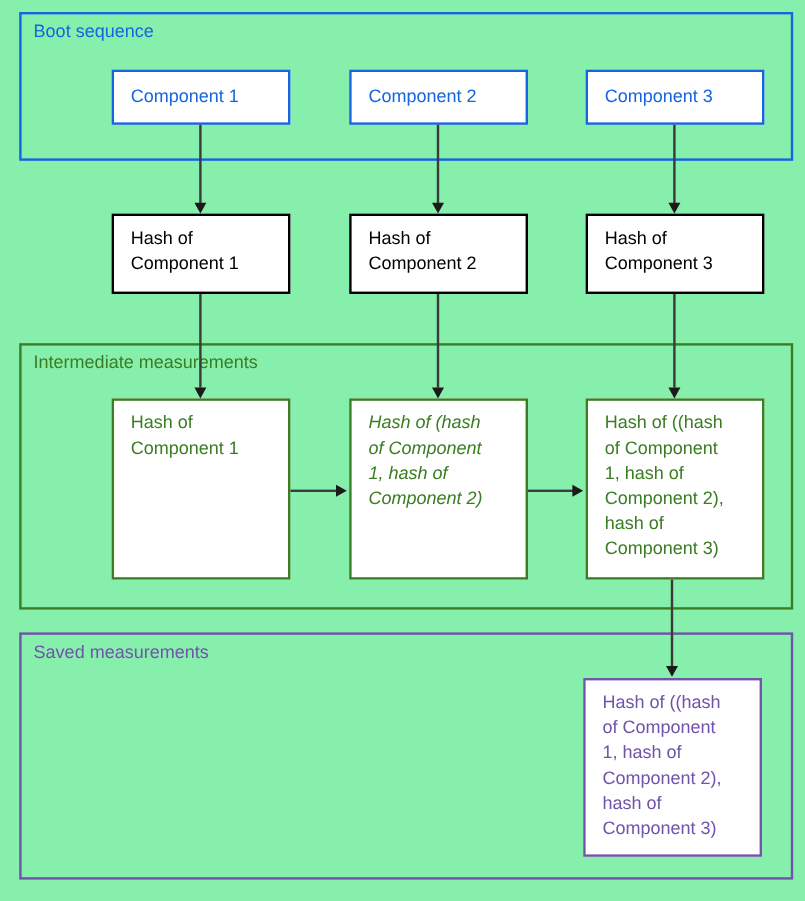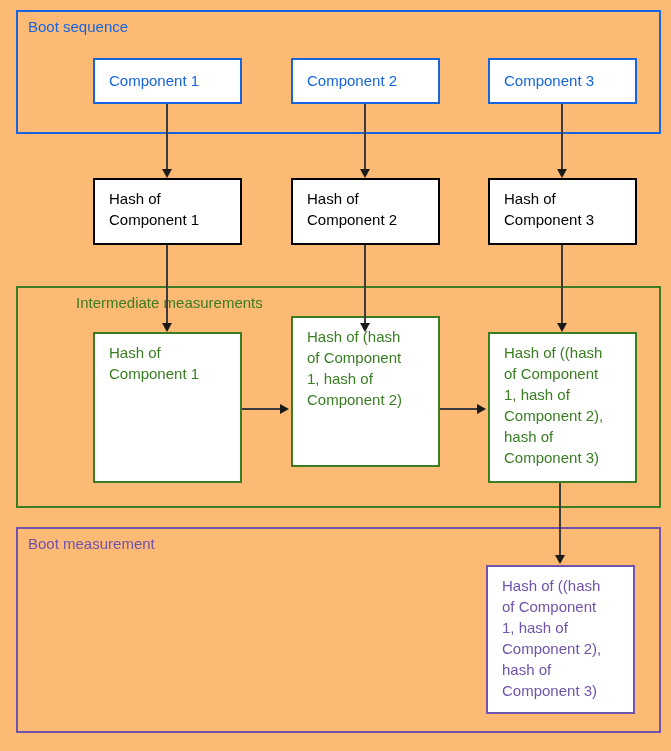--- a/index.html
+++ b/index.html
@@ -4,21 +4,21 @@
 <style>
   html, body {
     margin: 0;
     padding: 0;
     background: #ffffff;
   }
   #canvas {
     position: relative;
     width: 671px;
     height: 751px;
-    background: #fdba74;
+    background: #86efac;
     font-family: "Liberation Sans", sans-serif;
     overflow: hidden;
   }
 
   
   .group {
     position: absolute;
     box-sizing: border-box;
     background: transparent;
     border-width: 2px;
@@ -30,21 +30,21 @@
     top: 6px;
     font-size: 15px;
     line-height: 18px;
     white-space: nowrap;
   }
 
   #group-boot        { left: 16px;  top: 10px;  width: 645px; height: 124px; border-color: #1565e0; }
   #group-boot .group-label  { color: #1565e0; }
 
   #group-intermediate{ left: 16px;  top: 286px; width: 645px; height: 222px; border-color: #3a7d22; }
-  #group-intermediate .group-label { color: #3a7d22; margin-left: 48px; }
+  #group-intermediate .group-label { color: #3a7d22; }
 
   #group-saved       { left: 16px;  top: 527px; width: 645px; height: 206px; border-color: #7053ab; }
   #group-saved .group-label { color: #7053ab; }
 
   
   .node {
     position: absolute;
     box-sizing: border-box;
     background: #ffffff;
     border-width: 2px;
@@ -65,21 +65,21 @@
   #node-component-3 { left: 488px; top: 58px; width: 149px; height: 46px; }
   .node.blue { padding-top: 10px; }
 
   
   #node-hash-1 { left: 93px;  top: 178px; width: 149px; height: 67px; }
   #node-hash-2 { left: 291px; top: 178px; width: 149px; height: 67px; }
   #node-hash-3 { left: 488px; top: 178px; width: 149px; height: 67px; }
 
   
   #node-inter-1 { left: 93px;  top: 332px; width: 149px; height: 151px; }
-  #node-inter-2 { left: 291px; top: 316px; width: 149px; height: 151px; }
+  #node-inter-2 { left: 291px; top: 332px; width: 149px; height: 151px; font-style: italic; }
   #node-inter-3 { left: 488px; top: 332px; width: 149px; height: 151px; }
 
   
   #node-saved-1 { left: 486px; top: 565px; width: 149px; height: 149px; }
 
   
   .vline {
     position: absolute;
     width: 0;
     border-left: 2px solid #3b3b3b;
@@ -164,21 +164,21 @@
 1, hash of
 Component 2)</div>
   <div class="node green" id="node-inter-3">Hash of ((hash
 of Component
 1, hash of
 Component 2),
 hash of
 Component 3)</div>
 
   <div class="group" id="group-saved">
-    <div class="group-label">Boot measurement</div>
+    <div class="group-label">Saved measurements</div>
   </div>
 
   <div class="node purple" id="node-saved-1">Hash of ((hash
 of Component
 1, hash of
 Component 2),
 hash of
 Component 3)</div>
 
   <div class="vline" id="conn-c1-h1-line"></div>

